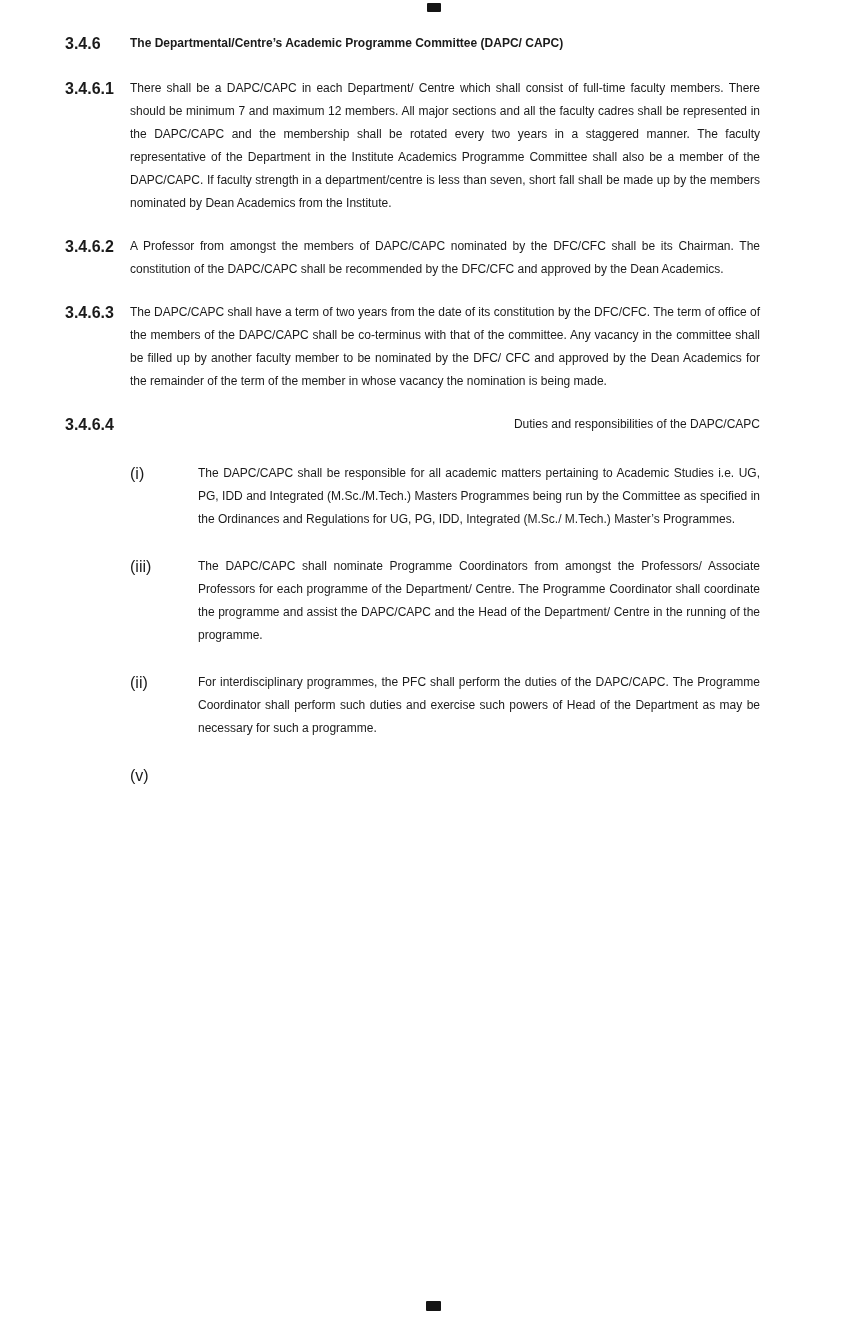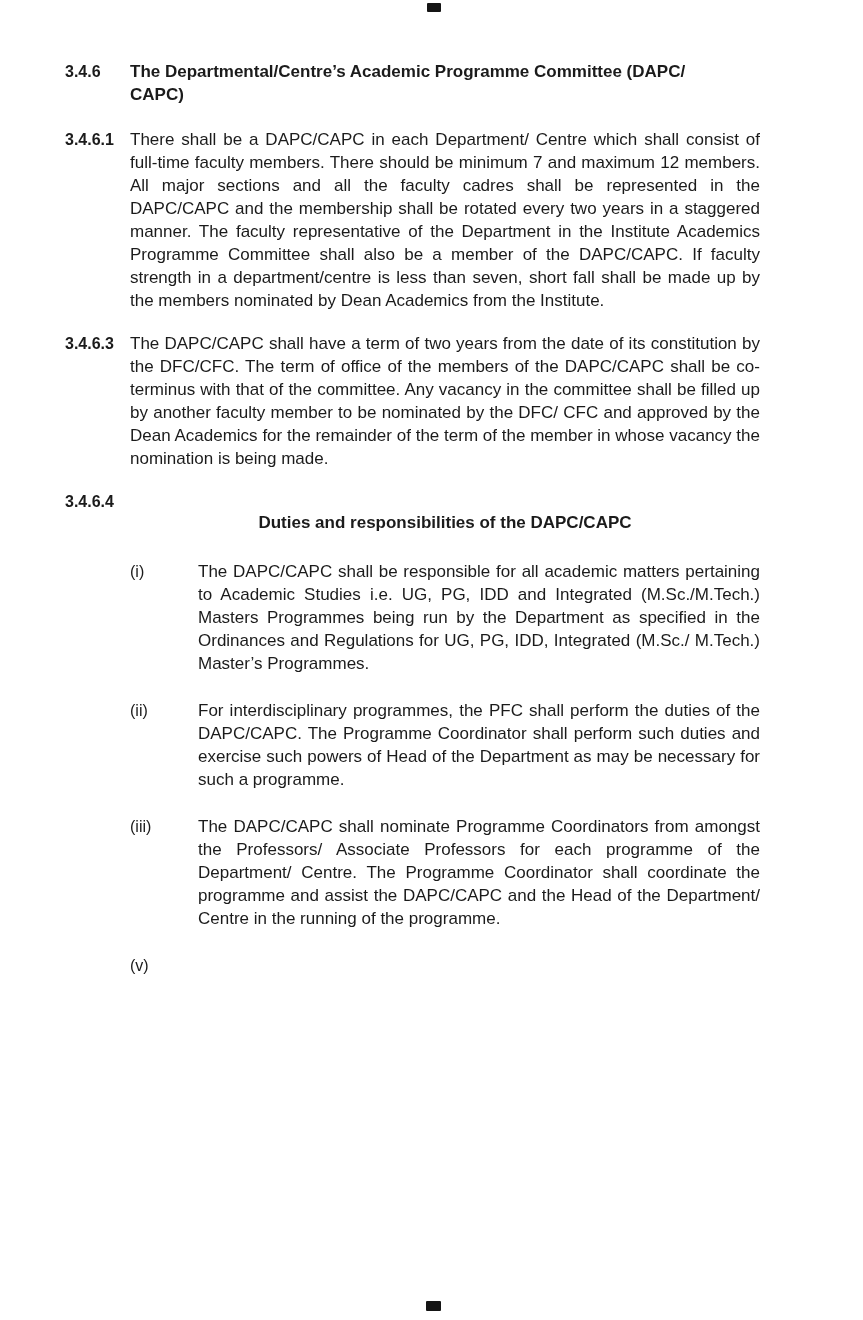--- a/index.html
+++ b/index.html
@@ -21,50 +21,49 @@
     position: absolute;
     background: #151515;
     border-radius: 1px;
   }
   .artifact.top { left: 427px; top: 3px; width: 14px; height: 9px; }
   .artifact.bottom { left: 426px; top: 1301px; width: 15px; height: 10px; }
 
   .content {
     position: absolute;
     left: 65px;
-    top: 60px;
+    top: 32px;
     width: 695px;
   }
   .block {
     display: flex;
     align-items: flex-start;
     margin: 0 0 20px 0;
   }
   .num {
     flex: 0 0 65px;
     font-weight: bold;
   }
   .body {
     flex: 1;
     margin: 0;
     text-align: justify;
-    font-size: 17px;
+    font-size: 12px;
     line-height: 23px;
   }
   .heading-block { margin-bottom: 22px; }
   .heading-block .body {
     font-weight: bold;
     text-align: left;
     max-width: 600px;
   }
   .duties-block { margin-bottom: 26px; }
   .duties-block .body {
-    font-weight: bold;
-    text-align: center;
-    margin-top: 21px;
+    font-weight: normal;
+    text-align: right;
   }
   .subitems { margin-left: 65px; }
   .subitem {
     display: flex;
     align-items: flex-start;
     margin-bottom: 24px;
   }
   .roman { flex: 0 0 68px; }
 </style>
 </head>
@@ -80,46 +79,50 @@
     <section class="block heading-block">
       <span class="num">3.4.6</span>
       <h2 class="body">The Departmental/Centre’s Academic Programme Committee (DAPC/ CAPC)</h2>
     </section>
 
     <section class="block">
       <span class="num">3.4.6.1</span>
       <p class="body">There shall be a DAPC/CAPC in each Department/ Centre which shall consist of full-time faculty members. There should be minimum 7 and maximum 12 members. All major sections and all the faculty cadres shall be represented in the DAPC/CAPC and the membership shall be rotated every two years in a staggered manner.  The faculty representative of the Department in the Institute Academics Programme Committee shall also be a member of the DAPC/CAPC. If faculty strength in a department/centre is less than seven, short fall shall be made up by the members nominated by Dean Academics from the Institute.</p>
     </section>
 
+    <section class="block">
+      <span class="num">3.4.6.2</span>
+      <p class="body">A Professor from amongst the members of DAPC/CAPC nominated by the DFC/CFC shall be its Chairman. The constitution of the DAPC/CAPC shall be recommended by the DFC/CFC and approved by the Dean Academics.</p>
+    </section>
 
     <section class="block">
       <span class="num">3.4.6.3</span>
       <p class="body">The DAPC/CAPC shall have a term of two years from the date of its constitution by the DFC/CFC. The term of office of the members of the DAPC/CAPC shall be co-terminus with that of the committee. Any vacancy in the committee shall be filled up by another faculty member to be nominated by the DFC/ CFC and approved by the Dean Academics for the remainder of the term of the member in whose vacancy the nomination is being made.</p>
     </section>
 
     <section class="block duties-block">
       <span class="num">3.4.6.4</span>
       <h3 class="body">Duties and responsibilities of the DAPC/CAPC</h3>
     </section>
 
     <div class="subitems">
 
       <div class="subitem">
         <span class="roman">(i)</span>
-        <p class="body">The DAPC/CAPC shall be responsible for all academic matters pertaining to Academic Studies i.e. UG, PG, IDD and Integrated (M.Sc./M.Tech.) Masters Programmes being run by the Department as specified in the Ordinances and Regulations for UG, PG, IDD, Integrated  (M.Sc./ M.Tech.) Master’s Programmes.</p>
+        <p class="body">The DAPC/CAPC shall be responsible for all academic matters pertaining to Academic Studies i.e. UG, PG, IDD and Integrated (M.Sc./M.Tech.) Masters Programmes being run by the Committee as specified in the Ordinances and Regulations for UG, PG, IDD, Integrated  (M.Sc./ M.Tech.) Master’s Programmes.</p>
+      </div>
+
+      <div class="subitem">
+        <span class="roman">(iii)</span>
+        <p class="body">The DAPC/CAPC shall nominate Programme Coordinators from amongst the Professors/ Associate Professors for each programme of the Department/ Centre. The Programme Coordinator shall coordinate the programme and assist the DAPC/CAPC and the Head of the Department/ Centre in the running of the programme.</p>
       </div>
 
       <div class="subitem">
         <span class="roman">(ii)</span>
         <p class="body">For interdisciplinary programmes, the PFC shall perform the duties of the DAPC/CAPC. The Programme Coordinator shall perform such duties and exercise such powers of Head of the Department as may be necessary for such a programme.</p>
-      </div>
-
-      <div class="subitem">
-        <span class="roman">(iii)</span>
-        <p class="body">The DAPC/CAPC shall nominate Programme Coordinators from amongst the Professors/ Associate Professors for each programme of the Department/ Centre. The Programme Coordinator shall coordinate the programme and assist the DAPC/CAPC and the Head of the Department/ Centre in the running of the programme.</p>
       </div>
 
 
       <div class="subitem">
         <span class="roman">(v)</span>
       </div>
 
 
     </div>
 

